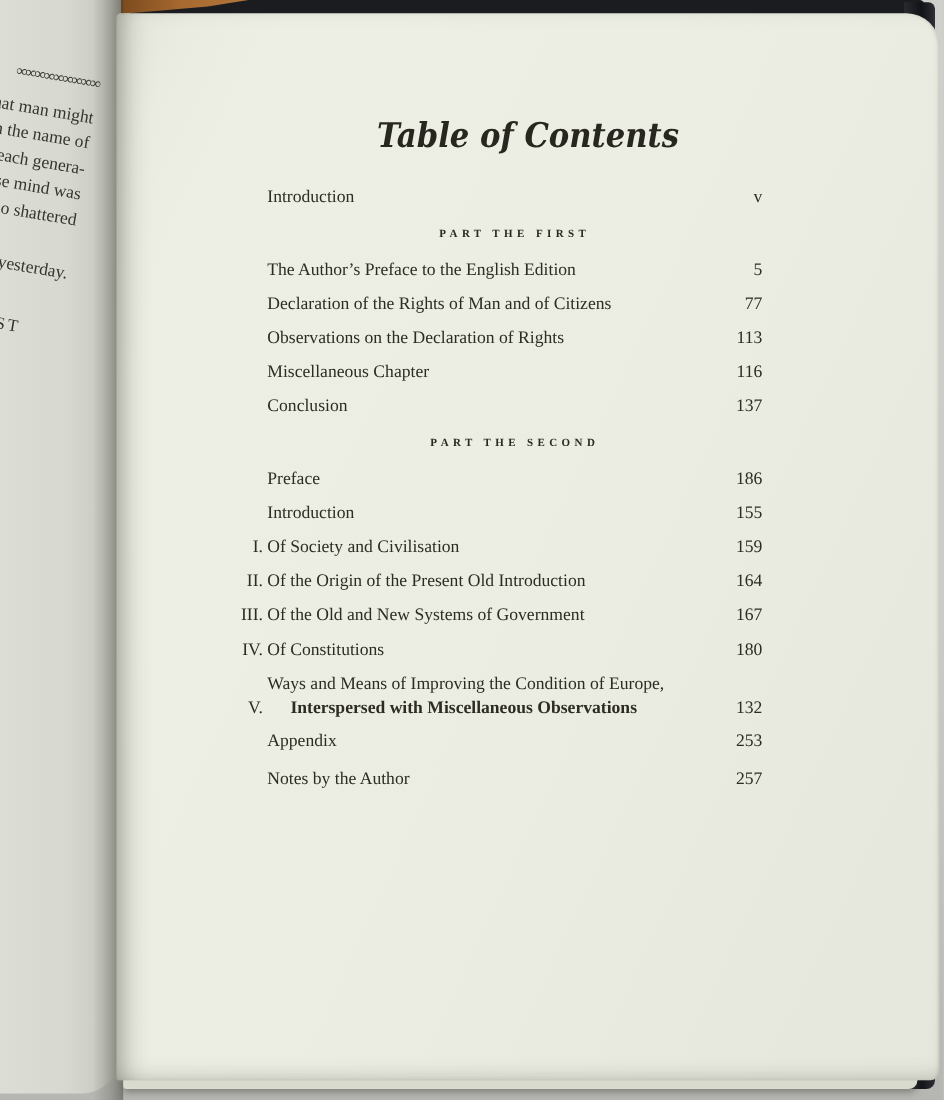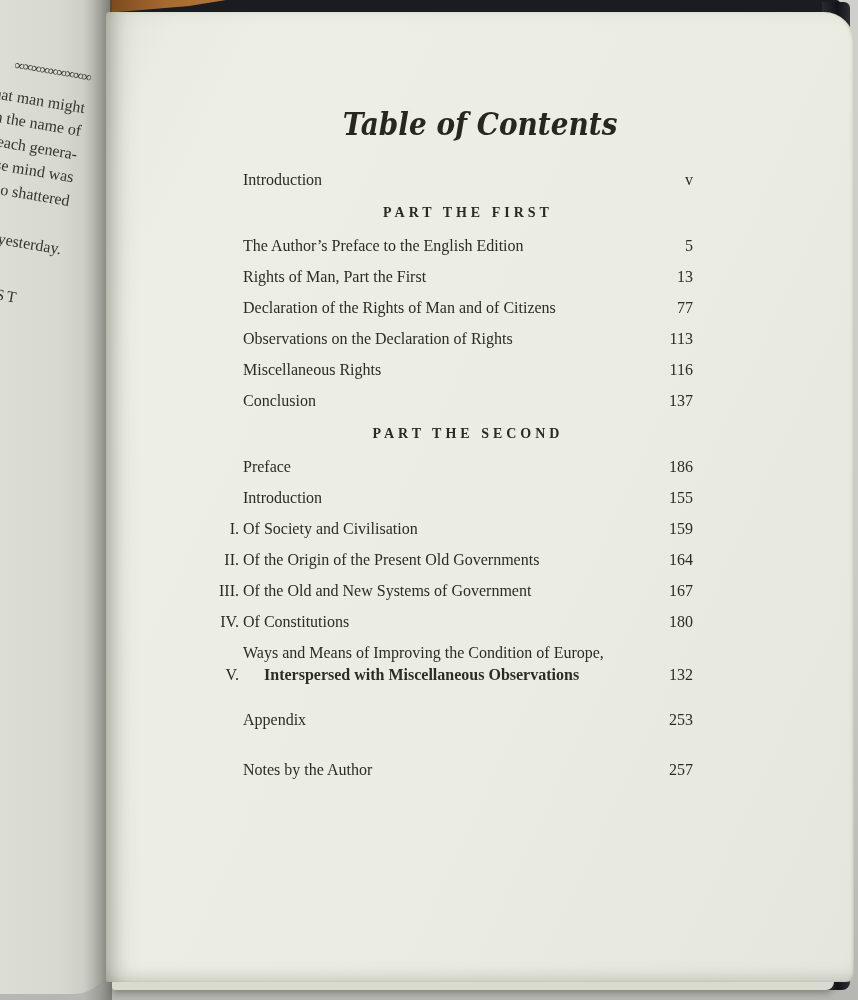--- a/index.html
+++ b/index.html
@@ -38,26 +38,26 @@
     background:linear-gradient(115deg,#e2e4d9 0%,#eaebe1 6%,#edeee4 14%,#ebece2 55%,#e6e7dc 100%);
     border-radius:4px 30px 8px 2px;
     box-shadow:inset 20px 0 24px -16px rgba(70,72,60,.5), inset 0 -14px 20px -14px rgba(95,95,85,.30), inset -2px 0 3px -1px rgba(130,131,120,.35);}
   .page-title{
     position:absolute;left:0;right:0;top:94px;margin:0;text-align:center;
     font-family:"DejaVu Serif","Liberation Serif",serif;font-style:italic;font-weight:600;
     font-size:31px;color:#28271f;transform:scaleX(.9);letter-spacing:0;}
   .toc{position:absolute;left:137px;top:152px;width:450px;font-size:16px;color:#2d2c24;}
   .toc-row{display:flex;align-items:baseline;line-height:31px;position:relative;}
   .toc-row.two-line{align-items:flex-end;line-height:21.5px;margin:5px 0 4px;}
-  .toc-row.gap{margin-top:19px;gap:36px;}
+  .toc-row.gap{margin-top:4px;gap:36px;}
   .toc-num{position:absolute;left:-42px;width:38px;text-align:right;}
   .toc-label{flex:1;min-width:0;}
   .toc-label .second{display:block;padding-left:21px;font-weight:bold;}
   .toc-page{margin-left:auto;text-align:right;min-width:44px;}
-  .toc-heading{text-align:center;font-size:14px;font-weight:bold;letter-spacing:4px;
+  .toc-heading{text-align:center;font-size:10px;font-weight:bold;letter-spacing:4px;
     line-height:29px;margin:3px 0 3px;color:#2b2a22;}
   .toc-heading.second-part{}
 </style>
 </head>
 <body>
 
 <div class="stage">
 
   <div class="cover-top"></div>
   <div class="cover-right"></div>
@@ -85,33 +85,29 @@
         <div class="toc-row">
           <span class="toc-label">Introduction</span>
           <span class="toc-page">v</span>
         </div>
         <div class="toc-heading">PART THE FIRST</div>
         <div class="toc-row">
           <span class="toc-label">The Author’s Preface to the English Edition</span>
           <span class="toc-page">5</span>
         </div>
         <div class="toc-row">
-          <span class="toc-label">Rights of Man, Part the First</span>
-          <span class="toc-page">13</span>
-        </div>
-        <div class="toc-row">
           <span class="toc-label">Declaration of the Rights of Man and of Citizens</span>
           <span class="toc-page">77</span>
         </div>
         <div class="toc-row">
           <span class="toc-label">Observations on the Declaration of Rights</span>
           <span class="toc-page">113</span>
         </div>
         <div class="toc-row">
-          <span class="toc-label">Miscellaneous Rights</span>
+          <span class="toc-label">Miscellaneous Chapter</span>
           <span class="toc-page">116</span>
         </div>
         <div class="toc-row">
           <span class="toc-label">Conclusion</span>
           <span class="toc-page">137</span>
         </div>
         <div class="toc-heading second-part">PART THE SECOND</div>
         <div class="toc-row">
           <span class="toc-label">Preface</span>
           <span class="toc-page">186</span>
@@ -120,21 +116,21 @@
           <span class="toc-label">Introduction</span>
           <span class="toc-page">155</span>
         </div>
         <div class="toc-row">
           <span class="toc-num">I.</span>
           <span class="toc-label">Of Society and Civilisation</span>
           <span class="toc-page">159</span>
         </div>
         <div class="toc-row">
           <span class="toc-num">II.</span>
-          <span class="toc-label">Of the Origin of the Present Old Governments</span>
+          <span class="toc-label">Of the Origin of the Present Old Introduction</span>
           <span class="toc-page">164</span>
         </div>
         <div class="toc-row">
           <span class="toc-num">III.</span>
           <span class="toc-label">Of the Old and New Systems of Government</span>
           <span class="toc-page">167</span>
         </div>
         <div class="toc-row">
           <span class="toc-num">IV.</span>
           <span class="toc-label">Of Constitutions</span>

